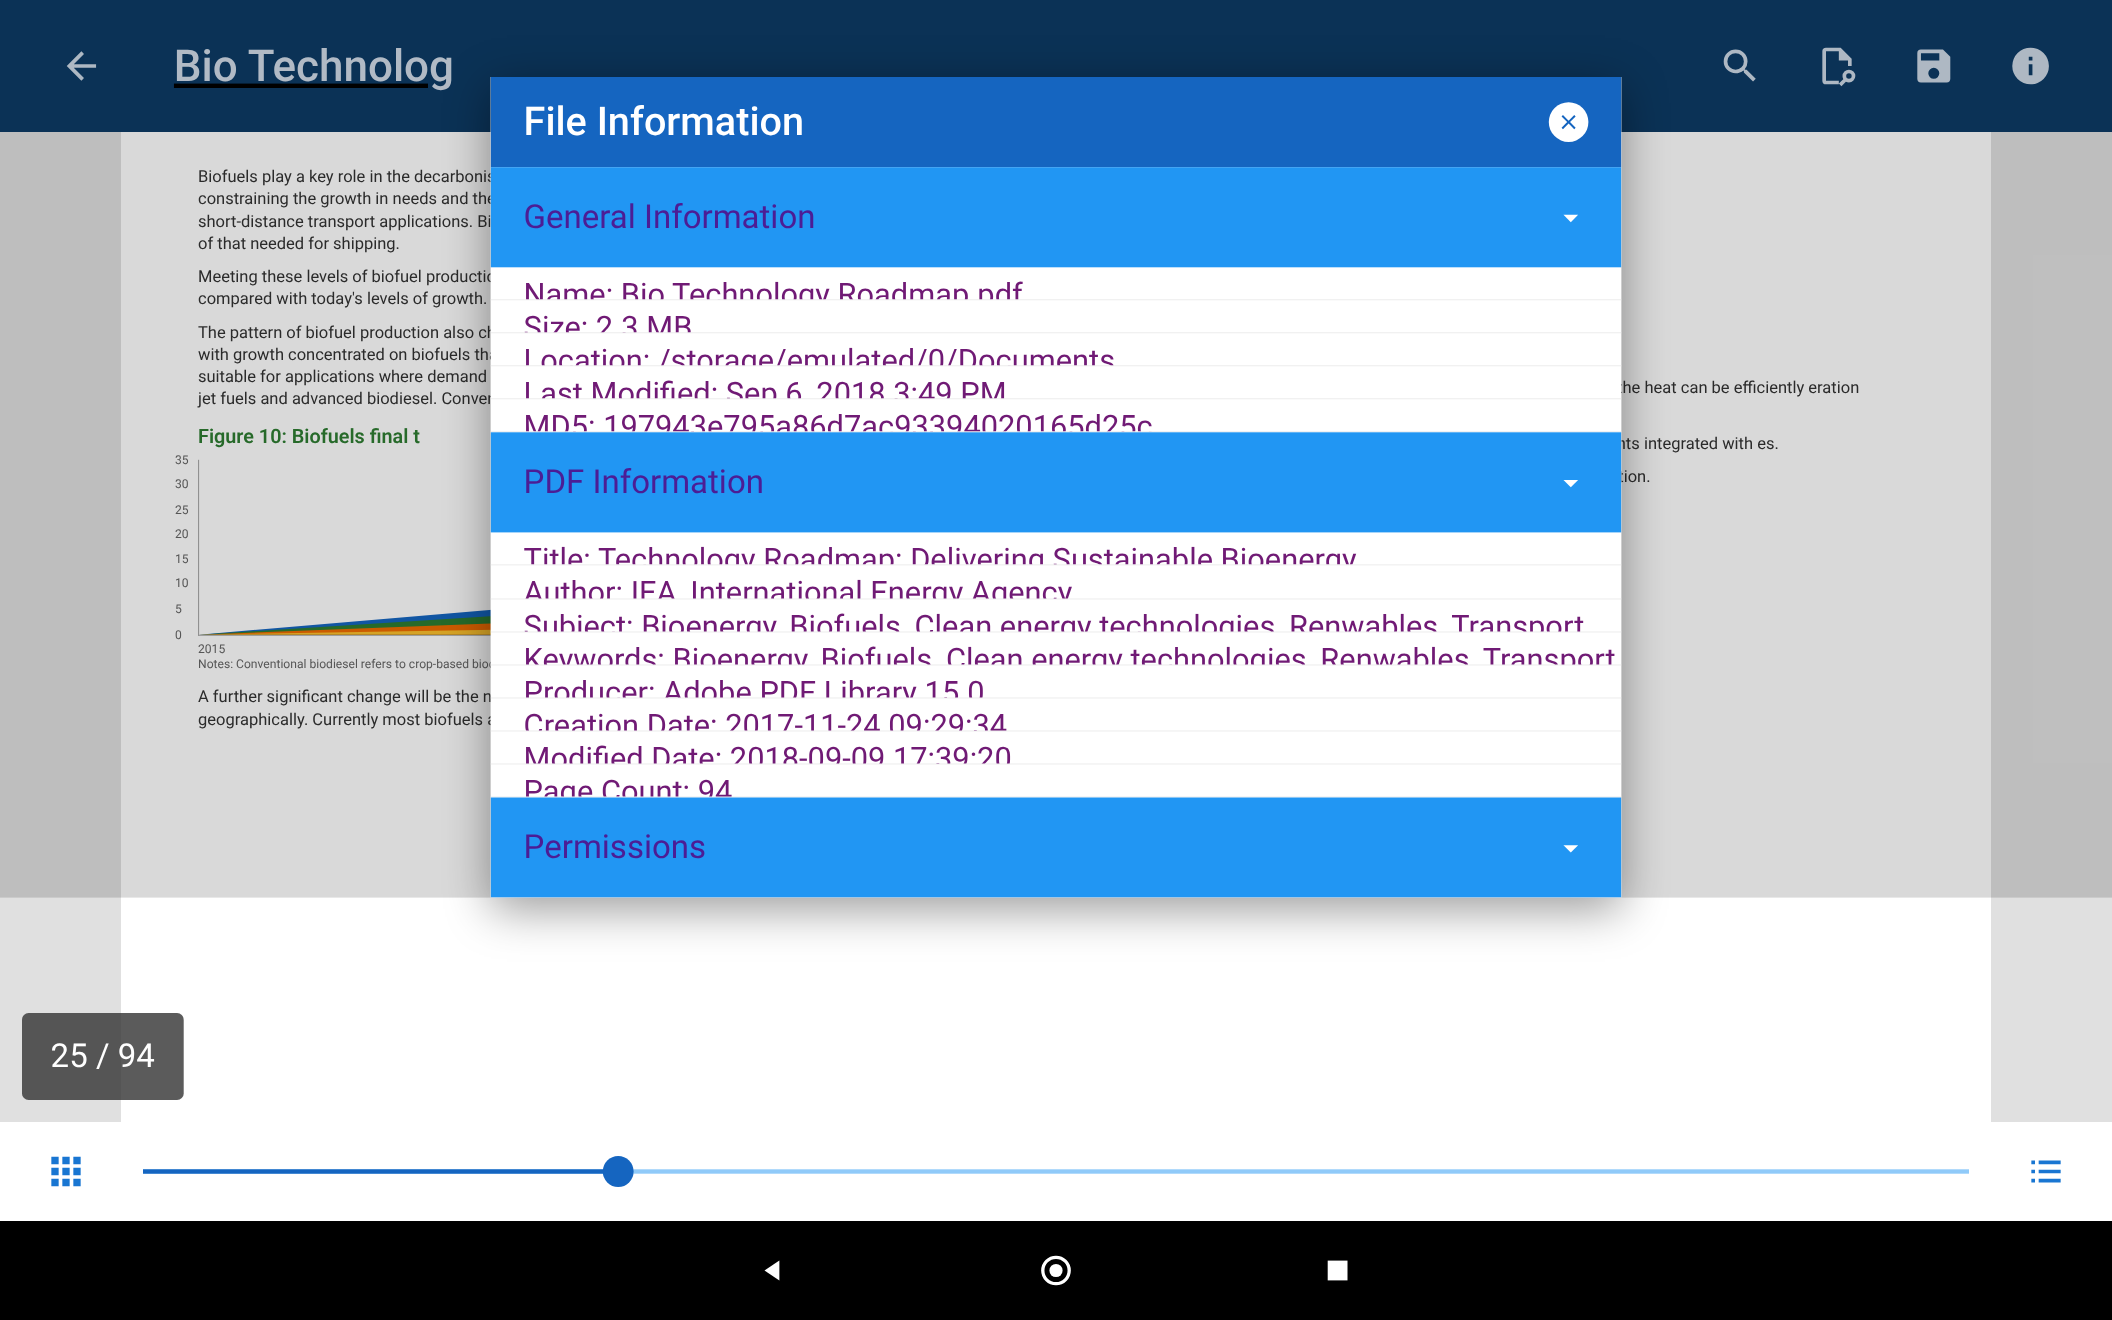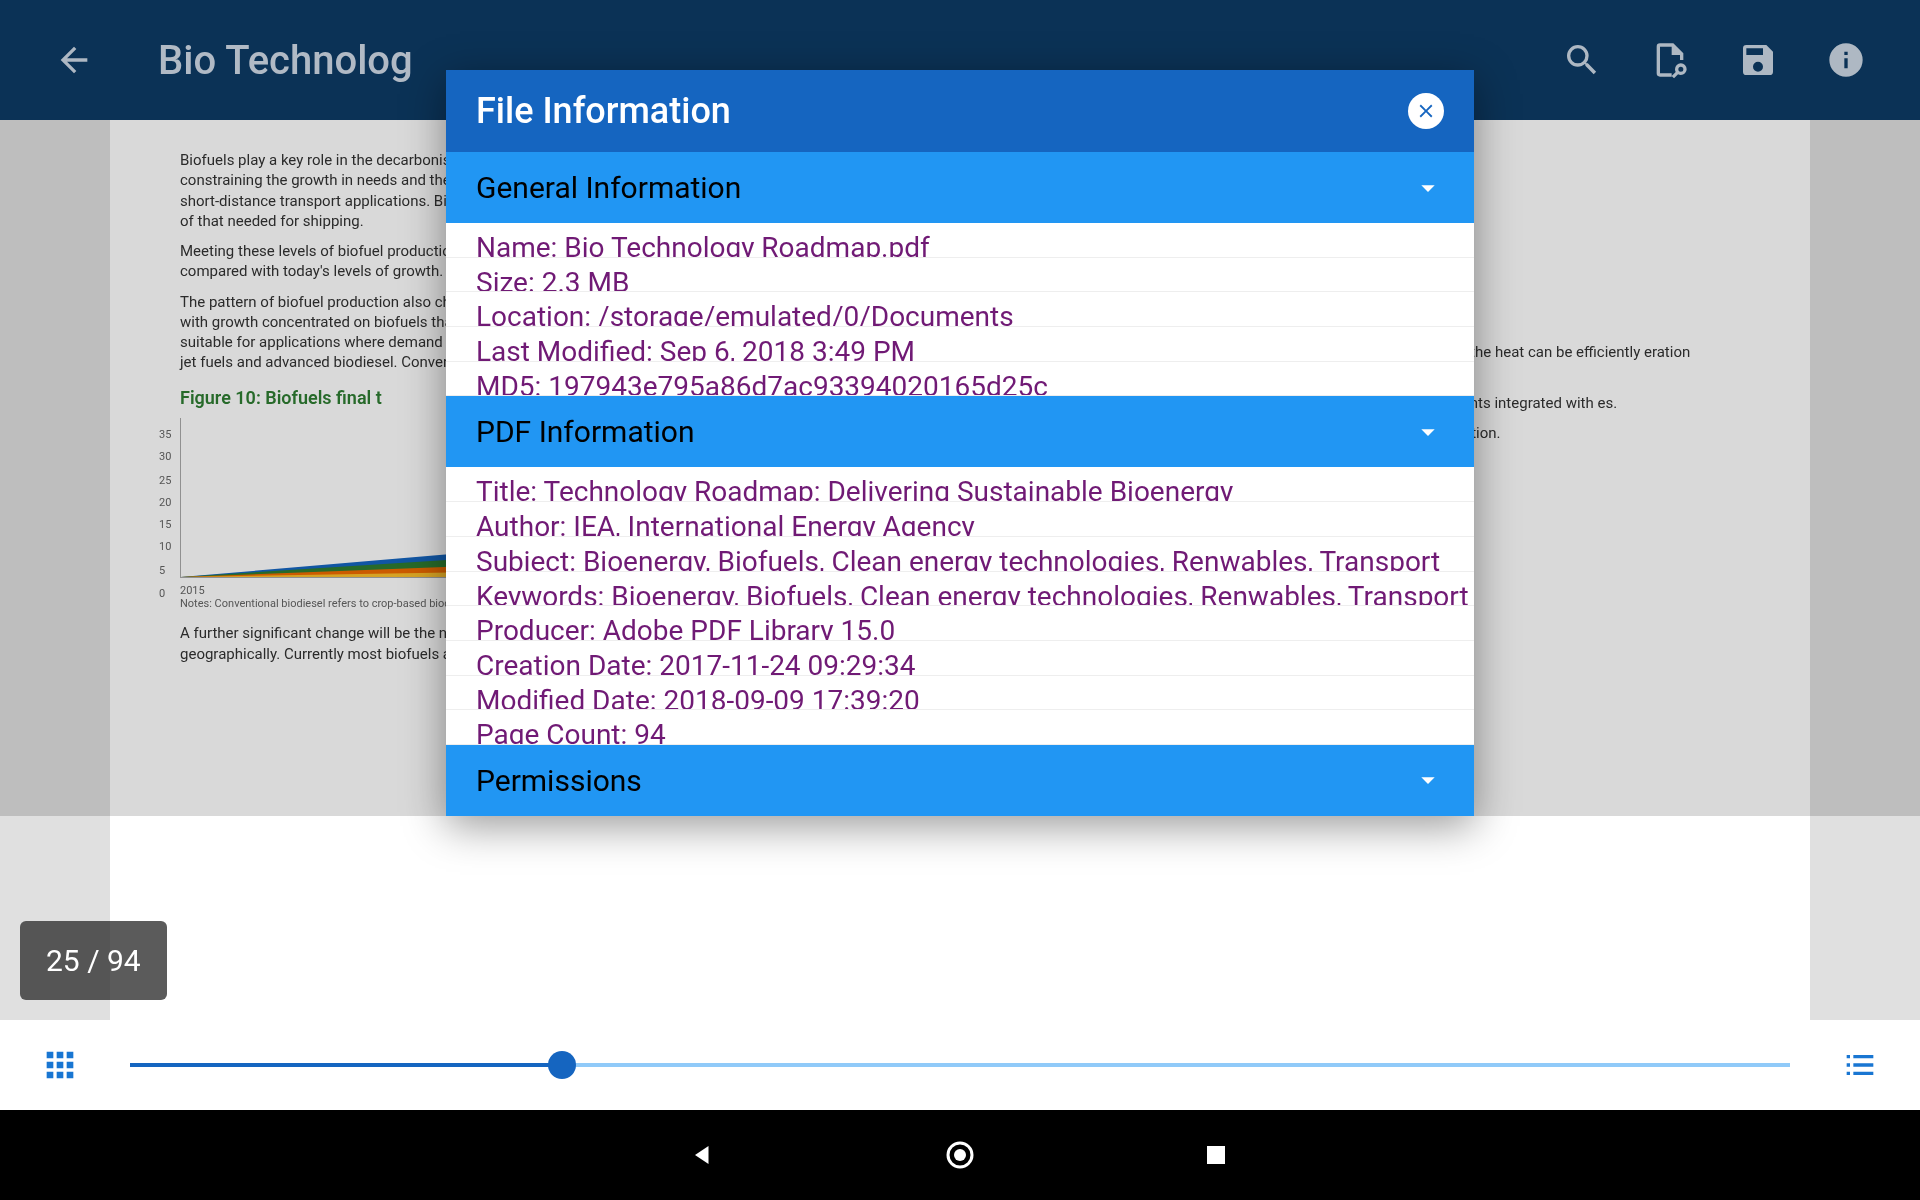--- a/index.html
+++ b/index.html
@@ -9,20 +9,21 @@
   width: 1920px;
   height: 1200px;
   overflow: hidden;
   position: relative;
 }
 .app-area {
   position: absolute;
   top: 0; left: 0; right: 0;
   height: 1110px;
   background: #e8e8e8;
+  text-decoration: underline;
 }
 .toolbar {
   height: 120px;
   background: #0d3b66;
   display: flex;
   align-items: center;
   padding: 0 30px;
   color: #cdd9e5;
 }
 .toolbar .title {
@@ -148,23 +149,23 @@
   background: #fff;
   border-radius: 50%;
   display: flex; align-items: center; justify-content: center;
   color: #1565c0;
   font-weight: bold;
   cursor: pointer;
 }
 .close-btn svg { width: 22px; height: 22px; fill: #1565c0; }
 .section-header {
   background: #2196f3;
-  color: #000000;
+  color: #4c1d95;
   font-size: 30px;
-  padding: 18px 30px;
+  padding: 28px 30px;
   display: flex;
   align-items: center;
   cursor: pointer;
 }
 .section-header .spacer { flex: 1; }
 .section-header svg { width: 32px; height: 32px; fill: #fff; }
 .field-row {
   font-size: 28px;
   color: #701a75;
   padding: 8px 30px;
@@ -192,21 +193,21 @@
   width: 110px; height: 110px;
   border-radius: 50%;
   background: conic-gradient(#0d47a1 0 35%, #1976d2 35% 55%, #43a047 55% 72%, #8e24aa 72% 80%, #fb8c00 80% 88%, #fdd835 88% 95%, #26a69a 95% 100%);
   margin-bottom: 8px;
 }
 .legend { font-size: 11px; color: #444; display:flex; flex-wrap:wrap; gap:4px 10px; }
 .legend span::before { content:"■ "; }
 .l-india::before{color:#0d47a1}.l-africa::before{color:#1976d2}.l-other::before{color:#43a047}
 
 .stacked-chart { position:relative; height:160px; border-left:1px solid #aaa; border-bottom:1px solid #aaa; margin:6px 0; }
-.stacked-chart .y { position:absolute; left:-22px; font-size:11px; color:#666; transform:translateY(-50%);margin-top:16px;}
+.stacked-chart .y { position:absolute; left:-22px; font-size:11px; color:#666; transform:translateY(-50%);}
 .stacked-chart svg{position:absolute;left:0;bottom:0;width:100%;height:100%;}
 .x-labels{display:flex;justify-content:space-between;font-size:11px;color:#666;}
 
 .legend2 { font-size:11px; color:#444; display:flex; flex-direction:column; gap:2px;}
 .legend2 span::before{content:"■ ";}
 .lb-ccs::before{color:#1565c0}.lb-bio::before{color:#2e7d32}.lb-oth::before{color:#f57f17}.lb-hyd::before{color:#00838f}
 </style>
 </head>
 <body>
 

